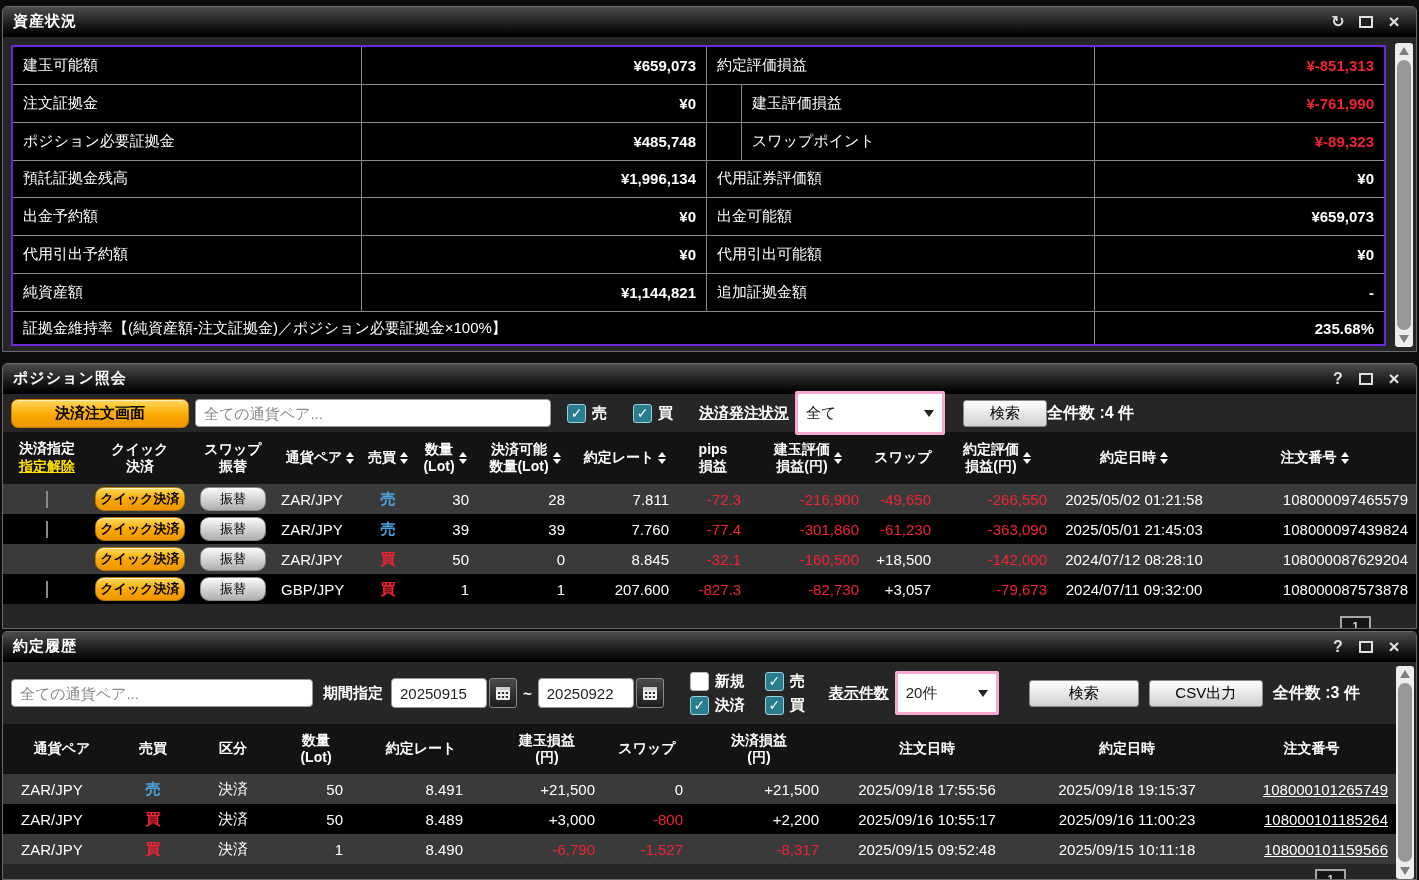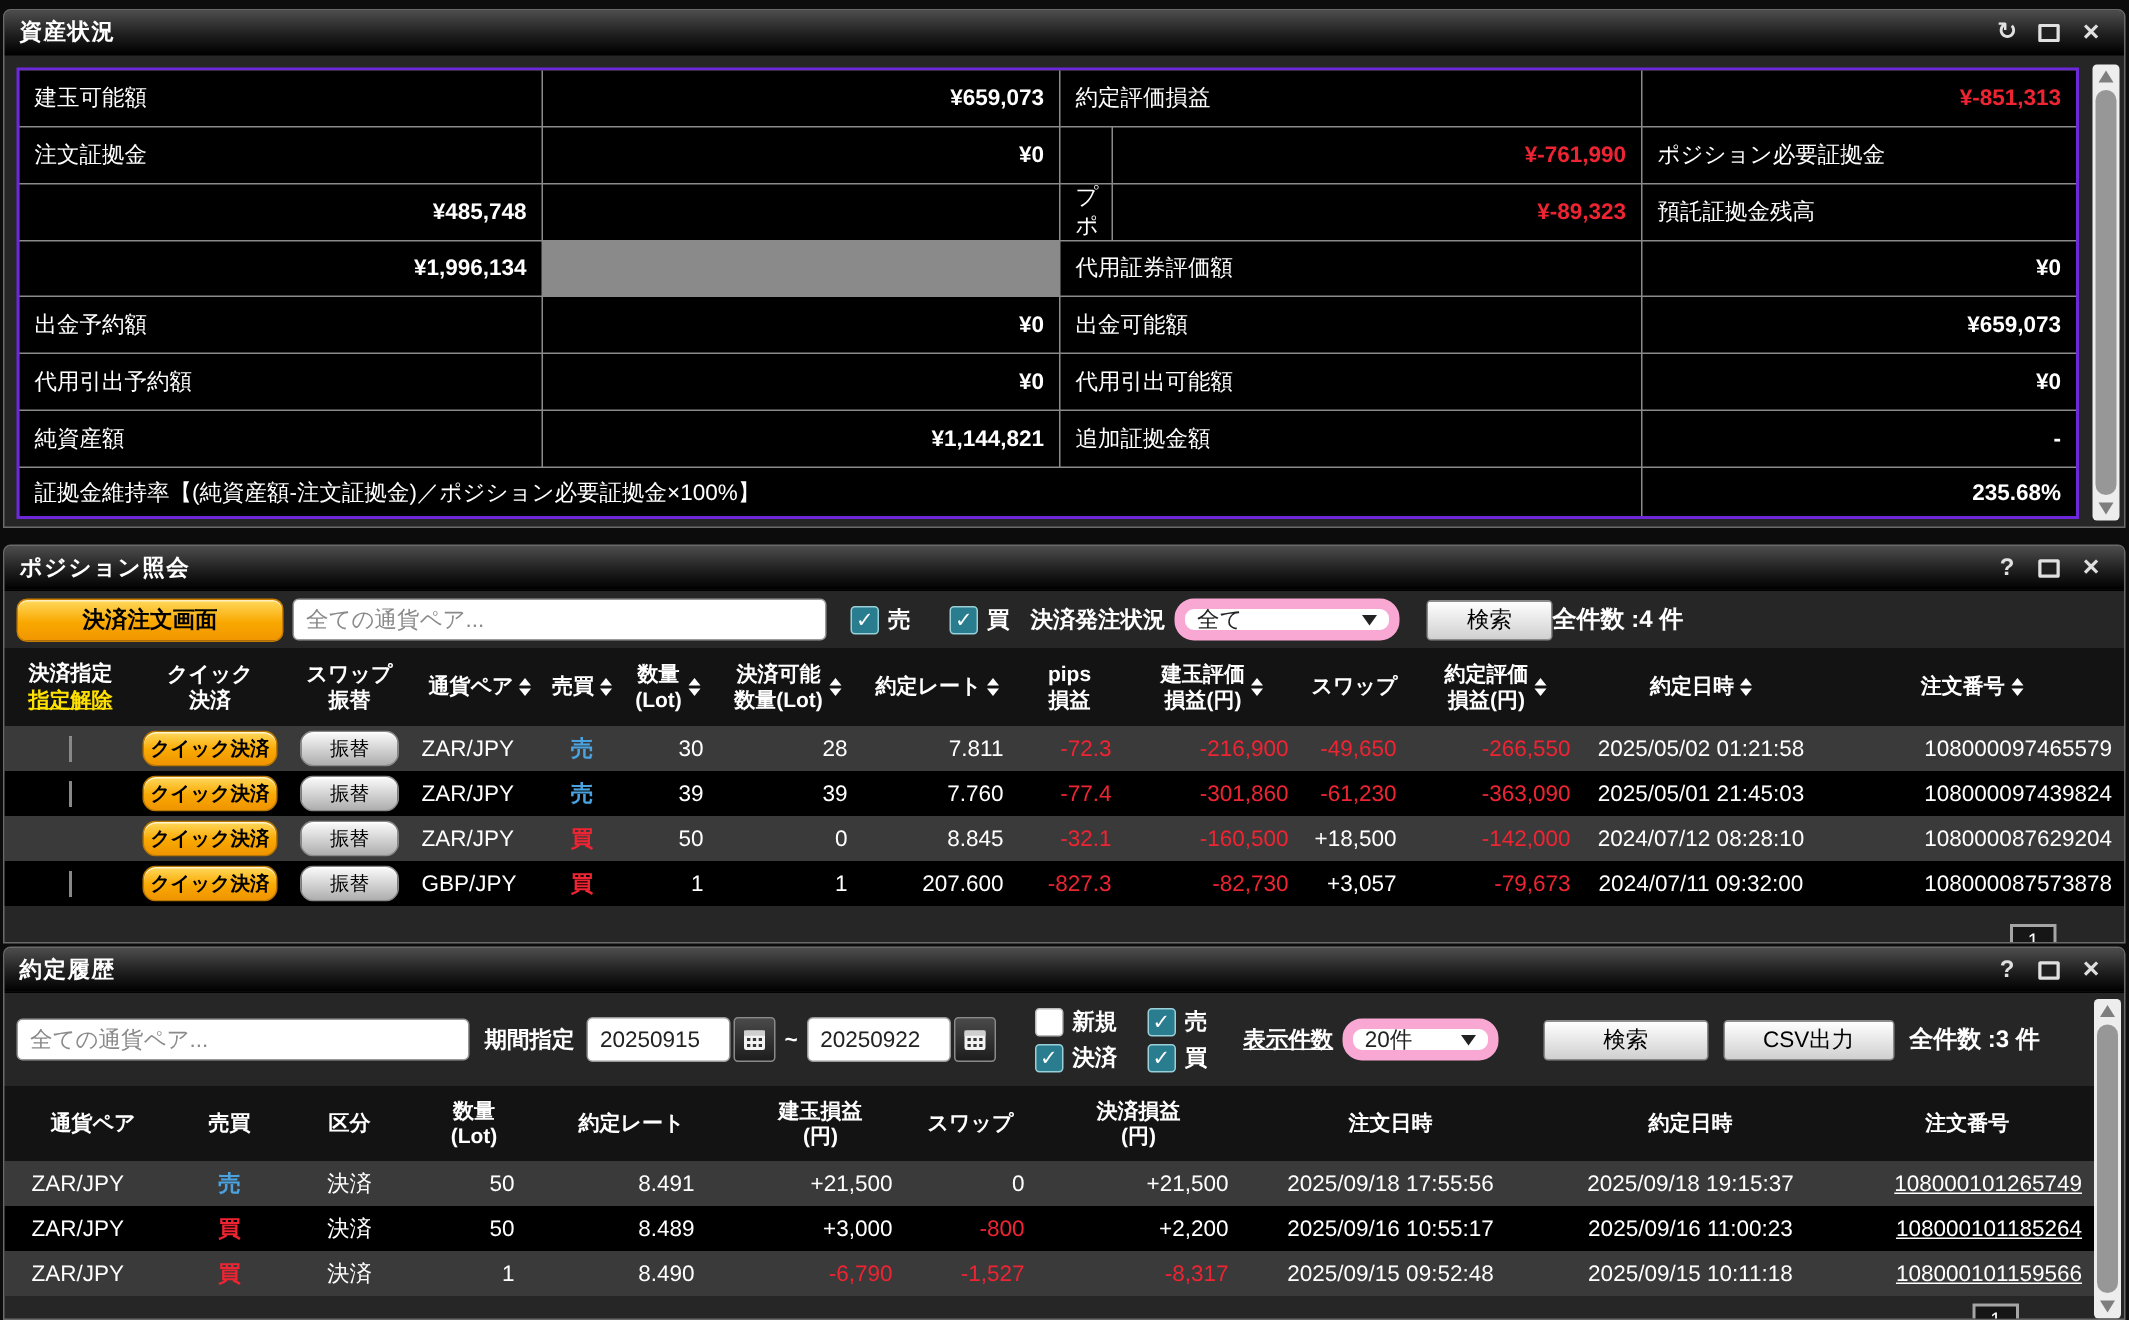--- a/index.html
+++ b/index.html
@@ -54,21 +54,21 @@
   .count { font-weight:bold; font-size:16px; white-space:nowrap; }
 
   .btn-orange-big { width:178px; height:29px; border:1px solid #c87d00; border-radius:7px;
     background:linear-gradient(#ffd95e,#f9a800 55%,#f09600); color:#000; font-weight:bold;
     font-size:15px; cursor:pointer; box-shadow:inset 0 1px 0 rgba(255,255,255,.6); }
   .btn-light { height:27px; border:1px solid #8a8a8a; border-radius:3px; color:#000;
     background:linear-gradient(#ffffff,#d0d0d0); font-size:15px; cursor:pointer; }
   .inp { height:28px; border:1px solid #999; border-radius:4px; background:#fff; color:#222;
     font-size:15px; padding:0 8px; font-family:inherit; }
   .inp::placeholder { color:#8a8a8a; }
-  .select { height:28px; background:#fff; border:7px solid #f9a8d4; border-radius:13px; color:#222;
+  .select { height:44px; background:#fff; border:3px solid #f9a8d4; border-radius:2px; color:#222;
     display:flex; align-items:center; padding:0 8px; cursor:pointer; }
   .select .sel-arrow { width:0; height:0; border-left:5px solid transparent;
     border-right:5px solid transparent; border-top:7px solid #222; margin-left:auto; }
 
   .cbx { width:19px; height:19px; border-radius:3px; display:inline-flex; align-items:center;
     justify-content:center; cursor:pointer; flex:0 0 auto; }
   .cbx.on { background:#2a7d8e; border:1px solid #9ad0da; }
   .cbx.on::after { content:"\2713"; color:#fff; font-size:14px; font-weight:bold; }
   .cbx.off { background:#fff; border:1px solid #bbb; }
   .cb-item { display:flex; align-items:center; gap:6px; }
@@ -130,20 +130,21 @@
     <div class="assets-grid">
 
       <div class="acell lab">建玉可能額</div>
       <div class="acell val">¥659,073</div>
       <div class="acell lab c34">約定評価損益</div>
       <div class="acell val neg">¥-851,313</div>
 
       <div class="acell lab">注文証拠金</div>
       <div class="acell val">¥0</div>
       <div class="acell"></div>
+      <div class="acell lab">建玉評価損益</div>
       <div class="acell val neg">¥-761,990</div>
 
       <div class="acell lab">ポジション必要証拠金</div>
       <div class="acell val">¥485,748</div>
       <div class="acell"></div>
       <div class="acell lab">スワップポイント</div>
       <div class="acell val neg">¥-89,323</div>
 
       <div class="acell lab">預託証拠金残高</div>
       <div class="acell val">¥1,996,134</div>
@@ -190,21 +191,21 @@
     <button class="btn-orange-big">決済注文画面</button>
     <input class="inp" style="width: 356px; margin-left: 6px;" placeholder="全ての通貨ペア...">
     <span class="cb-item" style="margin-left:16px;">
       <span class="cbx on"></span>
       <span class="lbl">売</span>
     </span>
     <span class="cb-item" style="margin-left:26px;">
       <span class="cbx on"></span>
       <span class="lbl">買</span>
     </span>
-    <span class="lbl" style="margin-left:14px;">決済発注状況</span>
+    <span class="lbl" style="margin-left:26px;text-decoration:underline;">決済発注状況</span>
     <span class="select" style="width:150px;margin-left:6px;">
       <span>全て</span>
       <span class="sel-arrow"></span>
     </span>
     <button class="btn-light" style="width:84px;margin-left:18px;">検索</button>
     <span class="count" style="">全件数 :4 件</span>
   </div>
 
   <div class="pgrid thead">
     <div class="th" style="flex-direction:column;">

